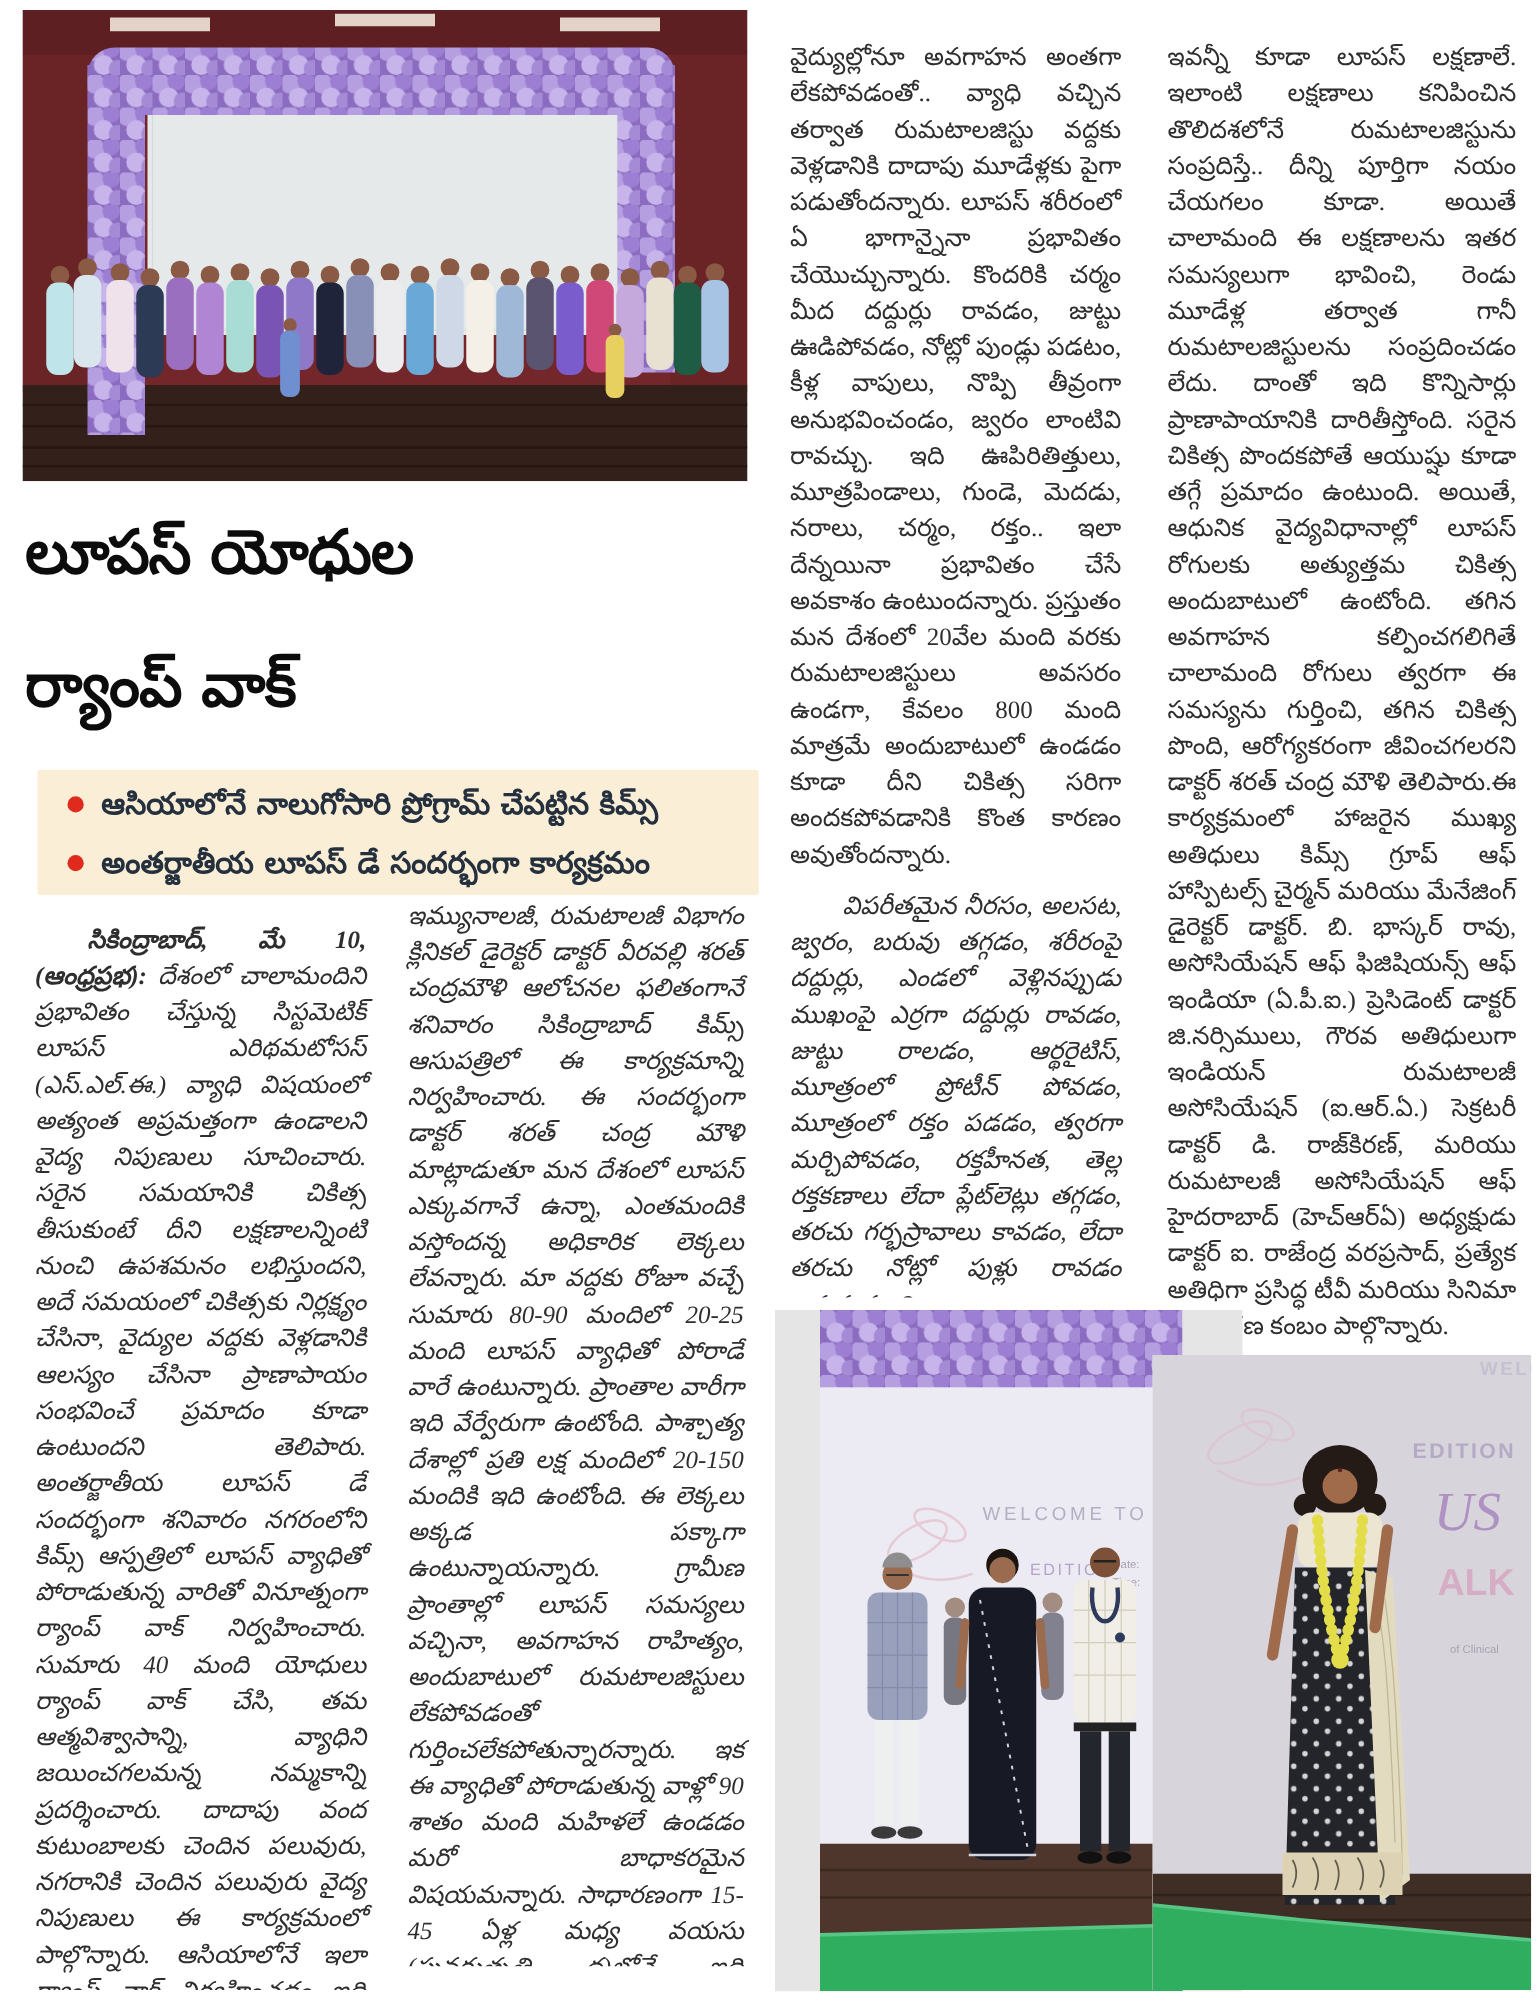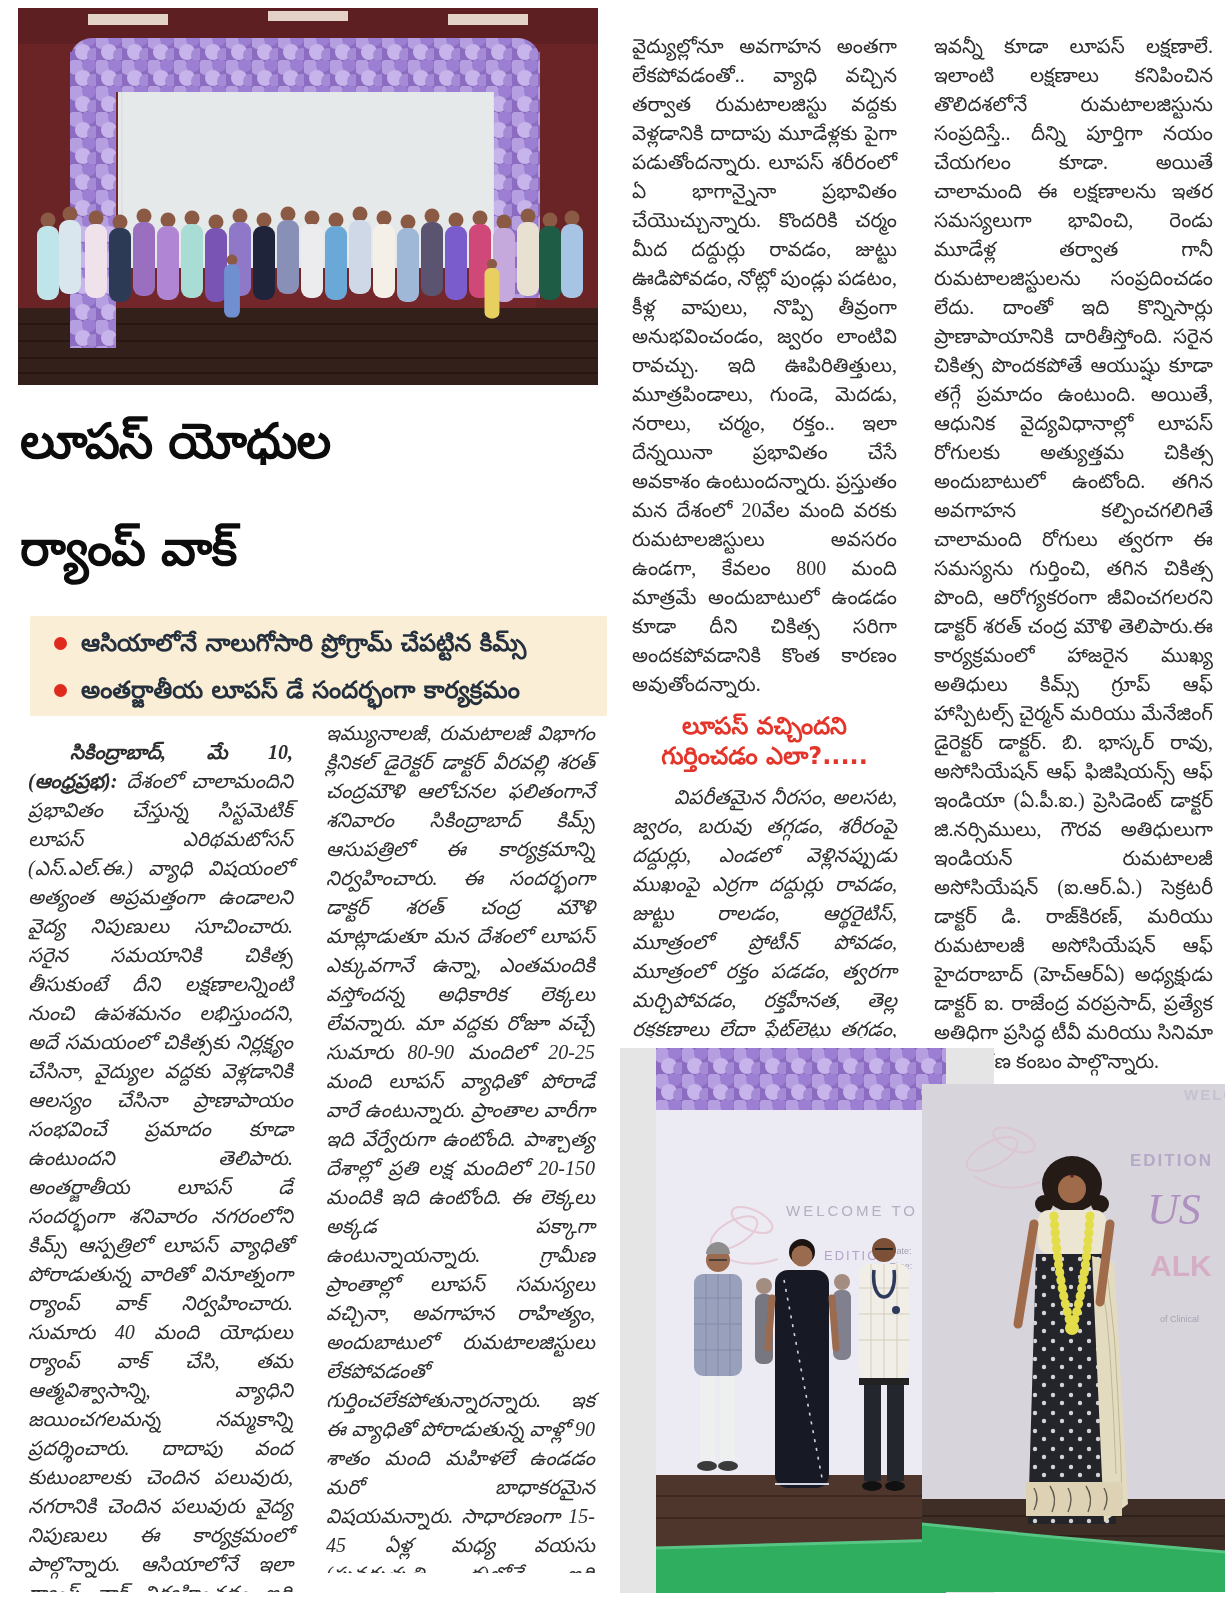--- a/index.html
+++ b/index.html
@@ -122,21 +122,20 @@
       <span class="dateline">సికింద్రాబాద్, మే 10, (ఆంధ్రప్రభ): </span><span>దేశంలో చాలామందిని ప్రభావితం చేస్తున్న సిస్టమెటిక్ లూపస్ ఎరిథమటోసస్ (ఎస్.ఎల్.ఈ.) వ్యాధి విషయంలో అత్యంత అప్రమత్తంగా ఉండాలని వైద్య నిపుణులు సూచించారు. సరైన సమయానికి చికిత్స తీసుకుంటే దీని లక్షణాలన్నింటి నుంచి ఉపశమనం లభిస్తుందని, అదే సమయంలో చికిత్సకు నిర్లక్ష్యం చేసినా, వైద్యుల వద్దకు వెళ్లడానికి ఆలస్యం చేసినా ప్రాణాపాయం సంభవించే ప్రమాదం కూడా ఉంటుందని తెలిపారు. అంతర్జాతీయ లూపస్ డే సందర్భంగా శనివారం నగరంలోని కిమ్స్ ఆస్పత్రిలో లూపస్ వ్యాధితో పోరాడుతున్న వారితో వినూత్నంగా ర్యాంప్ వాక్ నిర్వహించారు. సుమారు 40 మంది యోధులు ర్యాంప్ వాక్ చేసి, తమ ఆత్మవిశ్వాసాన్ని, వ్యాధిని జయించగలమన్న నమ్మకాన్ని ప్రదర్శించారు. దాదాపు వంద కుటుంబాలకు చెందిన పలువురు, నగరానికి చెందిన పలువురు వైద్య నిపుణులు ఈ కార్యక్రమంలో పాల్గొన్నారు. ఆసియాలోనే ఇలా ర్యాంప్ వాక్ నిర్వహించడం ఇది నాలుగోసారి. సికింద్రాబాద్ కిమ్స్ ఆస్పత్రిలోని డిపార్ట్‌మెంట్ ఆఫ్ క్లినికల్</span>
     </p>
   </div>
 
   <div class="col" id="col2">
     <p>ఇమ్యునాలజీ, రుమటాలజీ విభాగం క్లినికల్ డైరెక్టర్ డాక్టర్ వీరవల్లి శరత్ చంద్రమౌళి ఆలోచనల ఫలితంగానే శనివారం సికింద్రాబాద్ కిమ్స్ ఆసుపత్రిలో ఈ కార్యక్రమాన్ని నిర్వహించారు. ఈ సందర్భంగా డాక్టర్ శరత్ చంద్ర మౌళి మాట్లాడుతూ మన దేశంలో లూపస్ ఎక్కువగానే ఉన్నా, ఎంతమందికి వస్తోందన్న అధికారిక లెక్కలు లేవన్నారు. మా వద్దకు రోజూ వచ్చే సుమారు 80-90 మందిలో 20-25 మంది లూపస్ వ్యాధితో పోరాడే వారే ఉంటున్నారు. ప్రాంతాల వారీగా ఇది వేర్వేరుగా ఉంటోంది. పాశ్చాత్య దేశాల్లో ప్రతి లక్ష మందిలో 20-150 మందికి ఇది ఉంటోంది. ఈ లెక్కలు అక్కడ పక్కాగా ఉంటున్నాయన్నారు. గ్రామీణ ప్రాంతాల్లో లూపస్ సమస్యలు వచ్చినా, అవగాహన రాహిత్యం, అందుబాటులో రుమటాలజిస్టులు లేకపోవడంతో గుర్తించలేకపోతున్నారన్నారు. ఇక ఈ వ్యాధితో పోరాడుతున్న వాళ్లో 90 శాతం మంది మహిళలే ఉండడం మరో బాధాకరమైన విషయమన్నారు. సాధారణంగా 15-45 ఏళ్ల మధ్య వయసు (పునరుత్పత్తి ద)లోనే ఇది వస్తుందన్నారు.  ఈ సమస్య గురించి ఇటు సామాన్య ప్రజలతో పాటు</p>
   </div>
 
   <div class="col" id="col3">
     <p>వైద్యుల్లోనూ అవగాహన అంతగా లేకపోవడంతో.. వ్యాధి వచ్చిన తర్వాత రుమటాలజిస్టు వద్దకు వెళ్లడానికి దాదాపు మూడేళ్లకు పైగా పడుతోందన్నారు. లూపస్ శరీరంలో ఏ భాగాన్నైనా ప్రభావితం చేయొచ్చున్నారు.  కొందరికి చర్మం మీద దద్దుర్లు రావడం, జుట్టు ఊడిపోవడం, నోట్లో పుండ్లు పడటం, కీళ్ల వాపులు, నొప్పి తీవ్రంగా అనుభవించండం, జ్వరం లాంటివి రావచ్చు. ఇది ఊపిరితిత్తులు, మూత్రపిండాలు, గుండె, మెదడు, నరాలు, చర్మం, రక్తం.. ఇలా దేన్నయినా ప్రభావితం చేసే అవకాశం ఉంటుందన్నారు. ప్రస్తుతం మన దేశంలో 20వేల మంది వరకు రుమటాలజిస్టులు అవసరం ఉండగా, కేవలం 800 మంది మాత్రమే అందుబాటులో ఉండడం కూడా దీని చికిత్స సరిగా అందకపోవడానికి కొంత కారణం అవుతోందన్నారు.</p>
-    <p class="sym-head">లూపస్ వచ్చిందని గుర్తించడం ఎలా?.....</p>
     <p class="indent">విపరీతమైన నీరసం, అలసట, జ్వరం, బరువు తగ్గడం, శరీరంపై దద్దుర్లు, ఎండలో వెళ్లినప్పుడు ముఖంపై ఎర్రగా దద్దుర్లు రావడం, జుట్టు రాలడం, ఆర్థరైటిస్, మూత్రంలో ప్రోటీన్ పోవడం, మూత్రంలో రక్తం పడడం, త్వరగా మర్చిపోవడం, రక్తహీనత, తెల్ల రక్తకణాలు లేదా ప్లేట్‌లెట్లు తగ్గడం, తరచు గర్భస్రావాలు కావడం, లేదా తరచు నోట్లో పుళ్లు రావడం జరుగుతుంది.</p>
   </div>
 
   <div class="col" id="col4">
     <p>ఇవన్నీ కూడా లూపస్ లక్షణాలే. ఇలాంటి లక్షణాలు కనిపించిన తొలిదశలోనే రుమటాలజిస్టును సంప్రదిస్తే.. దీన్ని పూర్తిగా నయం చేయగలం కూడా. అయితే చాలామంది ఈ లక్షణాలను ఇతర సమస్యలుగా భావించి, రెండు మూడేళ్ల తర్వాత గానీ రుమటాలజిస్టులను సంప్రదించడం లేదు. దాంతో ఇది కొన్నిసార్లు ప్రాణాపాయానికి దారితీస్తోంది. సరైన చికిత్స పొందకపోతే ఆయుష్షు కూడా తగ్గే ప్రమాదం ఉంటుంది. అయితే, ఆధునిక వైద్యవిధానాల్లో లూపస్ రోగులకు అత్యుత్తమ చికిత్స అందుబాటులో ఉంటోంది. తగిన అవగాహన కల్పించగలిగితే చాలామంది రోగులు త్వరగా ఈ సమస్యను గుర్తించి, తగిన చికిత్స పొంది, ఆరోగ్యకరంగా జీవించగలరని డాక్టర్ శరత్ చంద్ర మౌళి తెలిపారు.ఈ కార్యక్రమంలో హాజరైన ముఖ్య అతిధులు కిమ్స్ గ్రూప్ ఆఫ్ హాస్పిటల్స్ చైర్మన్ మరియు మేనేజింగ్ డైరెక్టర్ డాక్టర్. బి. భాస్కర్ రావు, అసోసియేషన్ ఆఫ్ ఫిజిషియన్స్ ఆఫ్ ఇండియా (ఏ.పీ.ఐ.) ప్రెసిడెంట్ డాక్టర్ జి.నర్సిములు, గౌరవ అతిధులుగా ఇండియన్ రుమటాలజీ అసోసియేషన్ (ఐ.ఆర్.ఏ.) సెక్రటరీ డాక్టర్ డి. రాజ్‌కిరణ్, మరియు రుమటాలజీ అసోసియేషన్ ఆఫ్ హైదరాబాద్ (హెచ్ఆర్ఏ) అధ్యక్షుడు డాక్టర్ ఐ. రాజేంద్ర వరప్రసాద్, ప్రత్యేక అతిధిగా ప్రసిద్ధ టీవీ మరియు సినిమా నటి ప్రేరణ కంబం పాల్గొన్నారు.</p>
   </div>
 
   <div class="photo" id="photo-ramp">
     <svg width="290" height="545" viewBox="0 0 290 545">
       <rect x="0" y="0" width="290" height="545" fill="#ded9e6"></rect>

